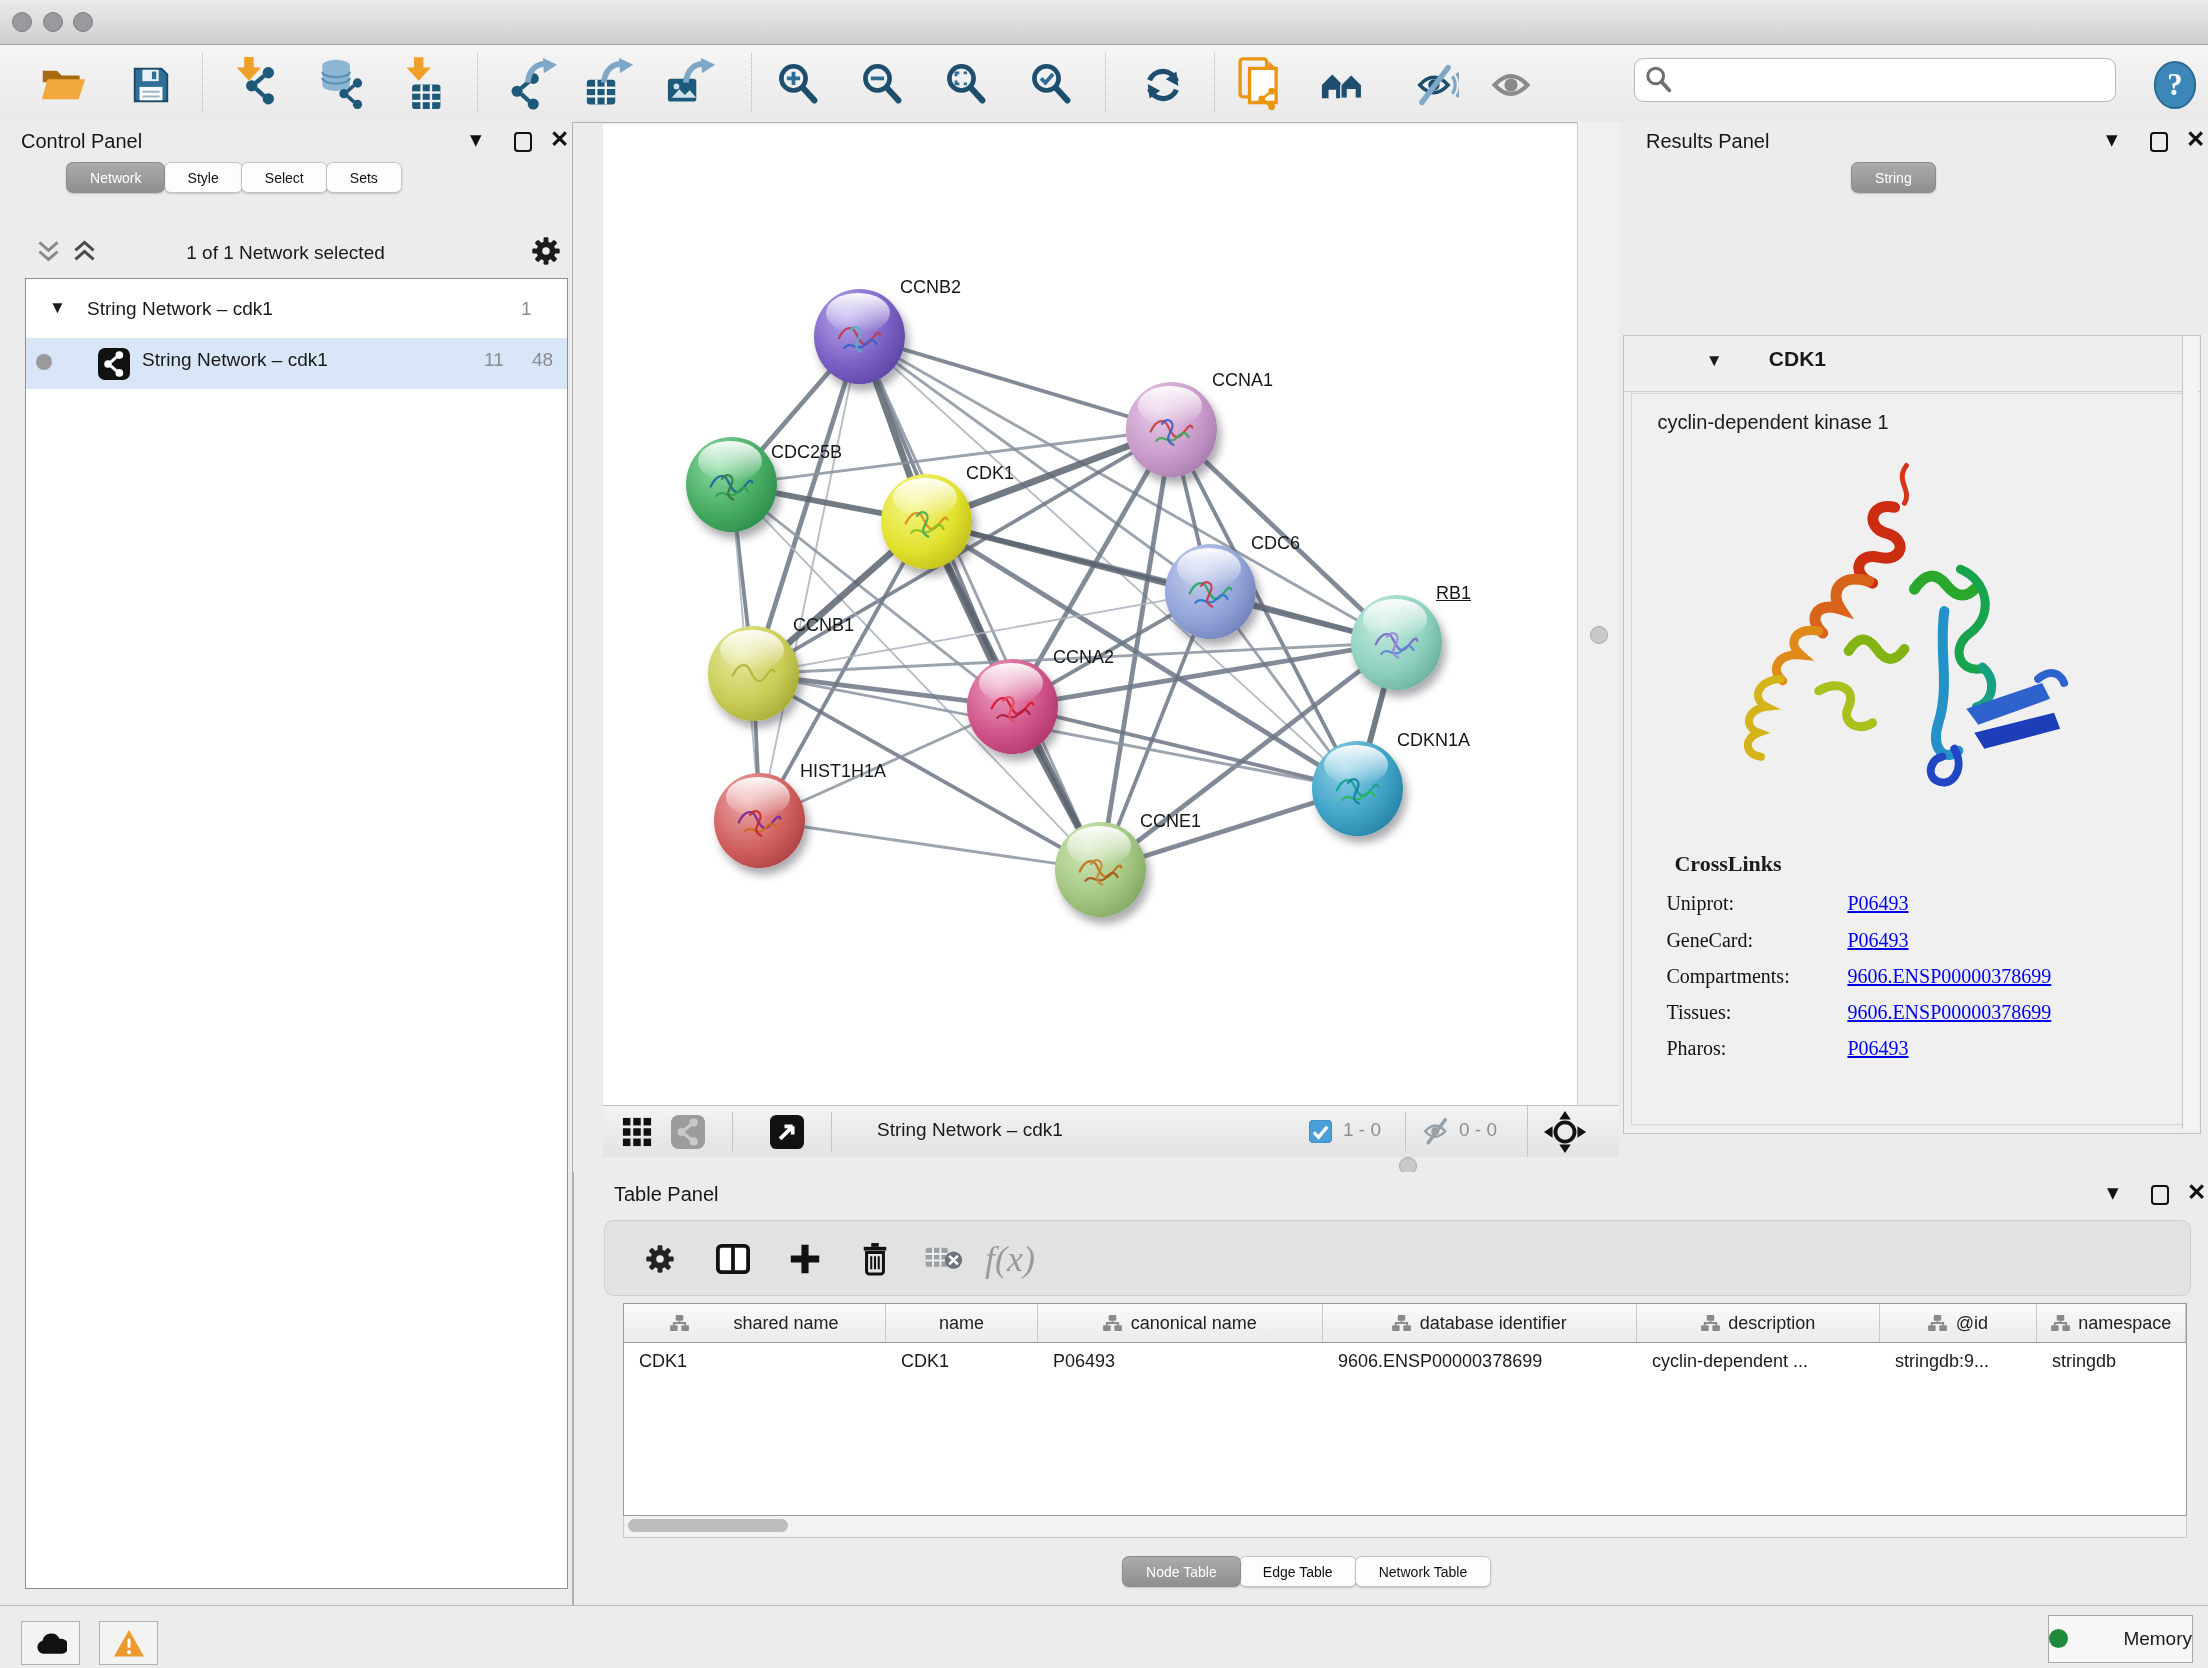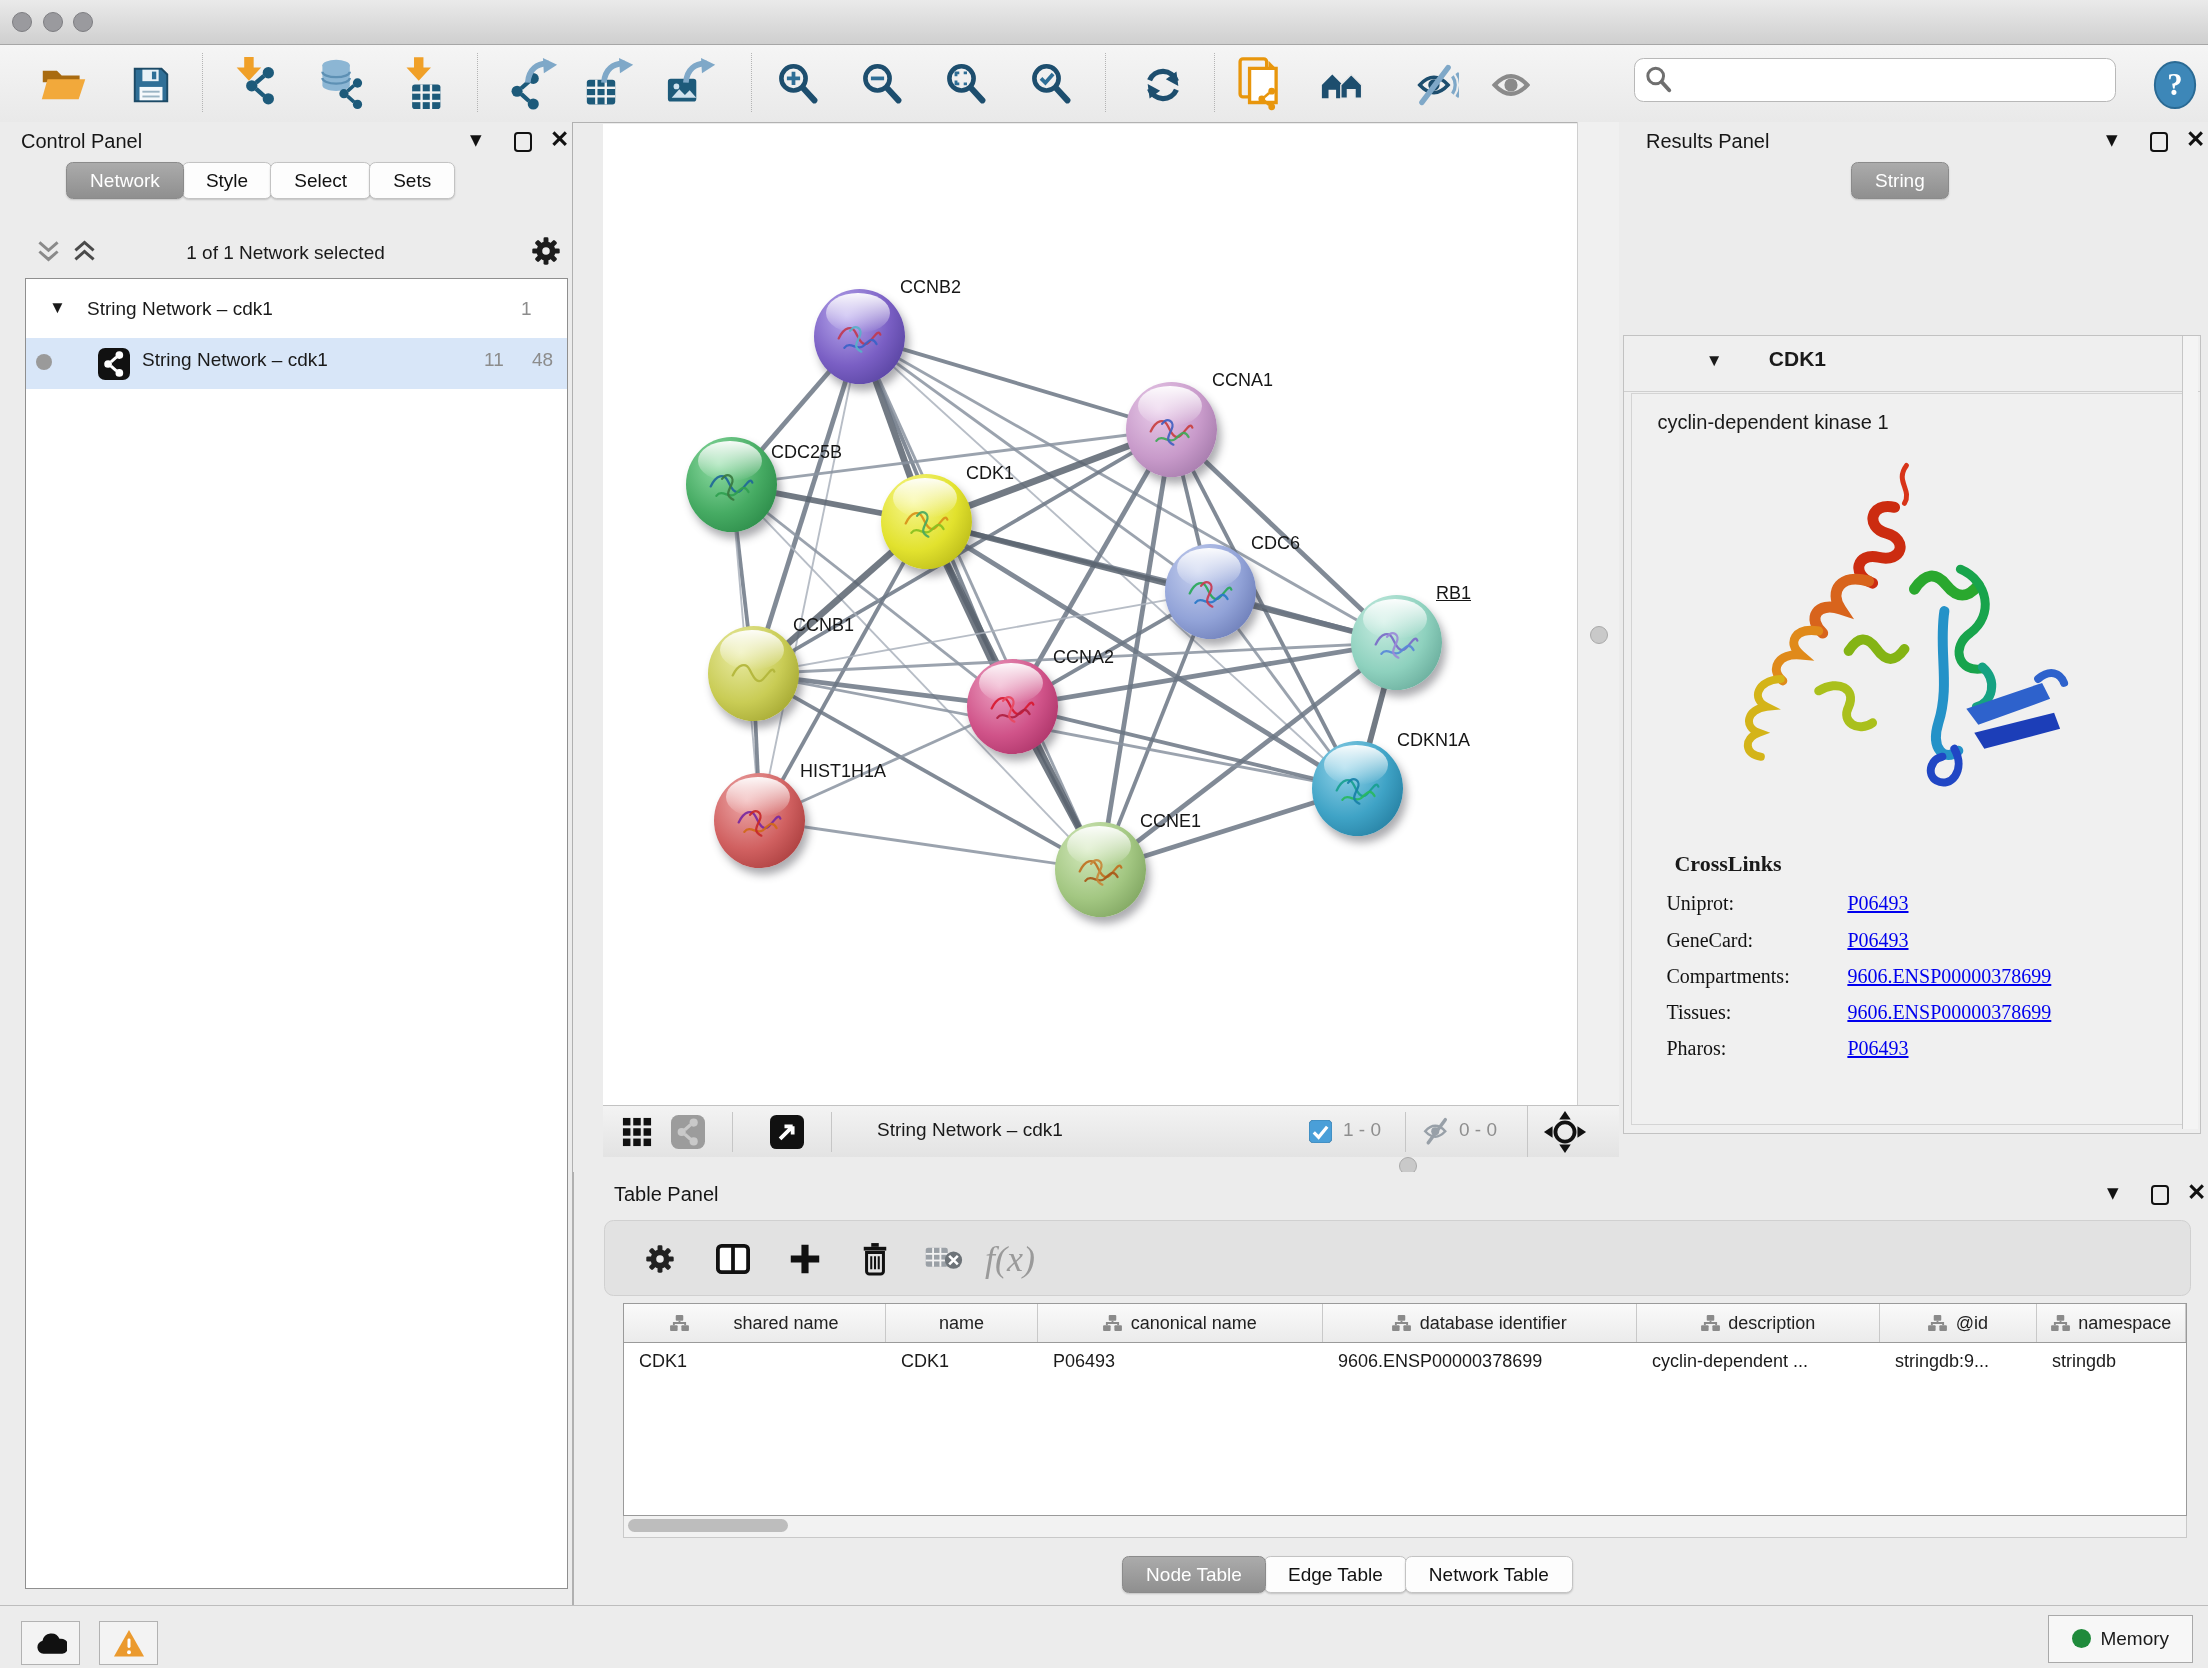--- a/index.html
+++ b/index.html
@@ -13,21 +13,21 @@
   #toolbar{position:absolute;left:0;top:45px;width:2208px;height:77px;background:linear-gradient(#f5f5f5,#e9e9e9);border-bottom:1px solid #b2b2b2;}
   .tbi{position:absolute;top:13.3px;width:53px;height:53px;display:flex;align-items:center;justify-content:center;}
   .tbdiv{position:absolute;top:7.6px;height:59px;border-left:1.9px dotted #b4b4b4;}
   #search-wrap{position:absolute;left:1634px;top:13.3px;width:480px;height:42px;background:#fff;border:1px solid #b8b8b8;border-radius:9.5px;}
   #search-input{position:absolute;left:44px;top:3.8px;width:418px;height:30px;border:none;outline:none;font-size:19px;background:transparent;}
   
   .panel-title{font-size:20px;color:#161616;}
   .pc-caret{font-size:23px;color:#111;line-height:19px;}
   .pc-float{width:14.3px;height:16px;border:2.4px solid #111;border-radius:3.8px;display:inline-block;}
   .pc-close{font-size:23px;font-weight:bold;color:#111;line-height:19px;}
-  .tab{border:1px solid #c3c3c3;background:#fdfdfd;color:#111;font-size:19px;padding:6.7px 23px;border-radius:6.7px;margin-left:-1.9px;box-shadow:0 1px 1.9px rgba(0,0,0,.18);position:relative;text-align:right;}
+  .tab{border:1px solid #c3c3c3;background:#fdfdfd;color:#111;font-size:14px;padding:6.7px 23px;border-radius:6.7px;margin-left:-1.9px;box-shadow:0 1px 1.9px rgba(0,0,0,.18);position:relative;text-align:right;}
   .tab.sel{background:linear-gradient(#ababab,#8f8f8f);color:#fff;border-color:#8b8b8b;z-index:2;}
   
   #control-panel{position:absolute;left:0;top:122px;width:572px;height:1484px;background:#ececec;border-right:1px solid #b0b0b0;}
   #cp-tree{position:absolute;left:25px;top:156px;width:541px;height:1309px;background:#fff;border:1.9px solid #8f8f8f;}
   .tree-row{position:absolute;left:0;width:100%;height:51px;font-size:19px;}
   .count{color:#8c8c8c;}
   
   #net-canvas{position:absolute;left:603px;top:124px;width:974px;height:982px;background:#fff;overflow:hidden;}
   #edges-svg{position:absolute;left:0;top:0;}
   .node{position:absolute;width:91px;height:95px;border-radius:50%;box-shadow:3.8px 6.7px 8.6px rgba(55,55,65,.42);}
@@ -55,21 +55,21 @@
   #tp-table{position:absolute;left:49px;top:131px;width:1562px;height:211px;background:#fff;border:1px solid #9a9a9a;}
   #tp-head{display:flex;height:38px;background:linear-gradient(#fafafa,#ebebeb);border-bottom:1.9px solid #9a9a9a;}
   .th{display:flex;align-items:center;justify-content:center;gap:8.6px;font-size:18px;color:#222;border-right:1px solid #c9c9c9;box-sizing:border-box;}
   #tp-row{display:flex;height:36px;font-size:18px;}
   .td{padding:7.6px 0 0 15px;box-sizing:border-box;white-space:nowrap;overflow:hidden;}
   #tp-hscroll{position:absolute;left:49px;top:344px;width:1562px;height:21px;background:#f2f2f2;border:1px solid #c9c9c9;border-top:none;}
   #tp-hthumb{position:absolute;left:3.8px;top:2.9px;width:160px;height:13.3px;border-radius:6.7px;background:#bdbdbd;}
   
   #statusbar{position:absolute;left:0;top:1605px;width:2208px;height:63px;background:#ececec;border-top:1px solid #bdbdbd;}
   .sb-btn{position:absolute;top:15px;width:57px;height:42px;background:#f3f3f3;border:1px solid #b2b2b2;display:flex;align-items:center;justify-content:center;}
-  #memory-btn{position:absolute;left:2048px;top:8.6px;width:143px;height:46px;background:#f7f7f7;border:1px solid #a9a9a9;display:flex;align-items:center;justify-content:center;gap:9.5px;font-size:19px;}
+  #memory-btn{position:absolute;left:2048px;top:8.6px;width:143px;height:46px;background:#f7f7f7;border:1px solid #a9a9a9;display:flex;align-items:center;justify-content:space-between;gap:9.5px;font-size:19px;}
   #memory-dot{width:19px;height:19px;border-radius:50%;}
   .icon-gray{color:#8f979f;}
 </style>
 </head>
 <body>
 
 <svg width="0" height="0" style="position:absolute">
   <defs>
     <g id="shareg">
         <circle cx="30" cy="12" r="6.5" fill="currentColor"></circle>

